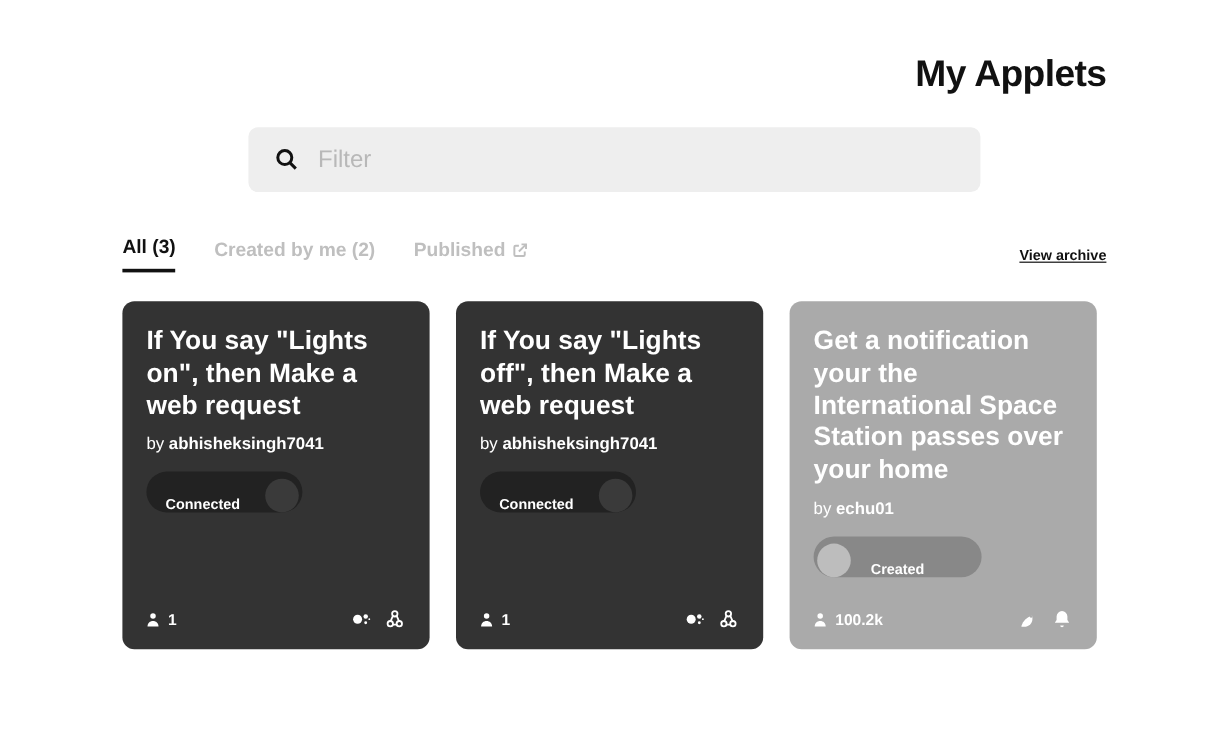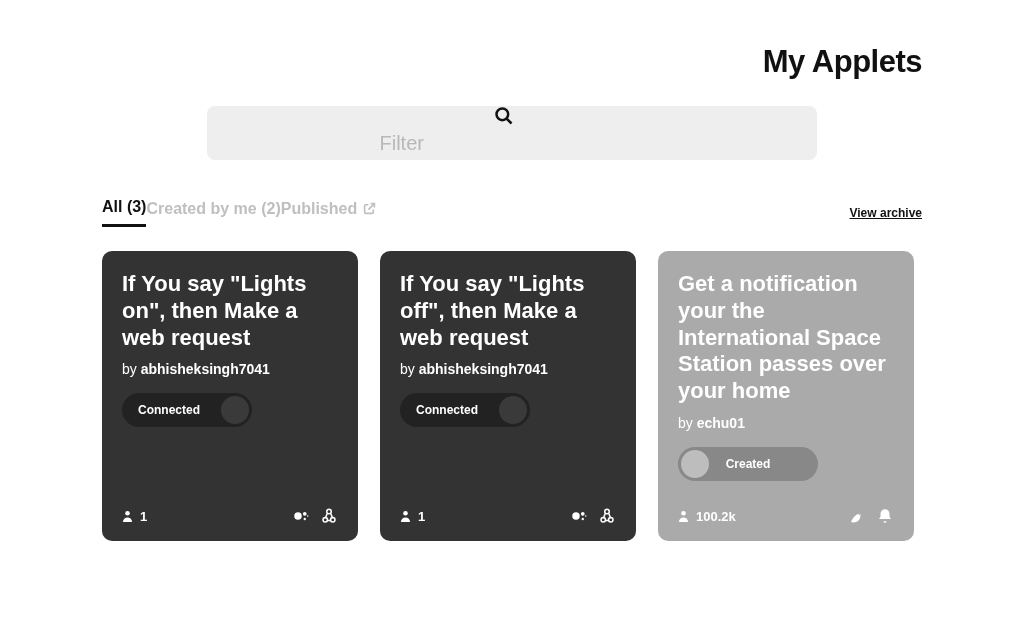--- a/index.html
+++ b/index.html
@@ -25,33 +25,32 @@
   }
   .search-wrap {
     width: 610px;
     margin: 0 auto 38px auto;
     background: #eeeeee;
     border-radius: 8px;
     height: 54px;
     display: flex;
     align-items: center;
     padding: 0 22px;
-    flex-direction: column;
   }
   .search-icon { width: 20px; height: 20px; margin-right: 16px; flex-shrink:0; }
   .search-input {
     border: none; background: transparent; outline: none;
     font-size: 20px; color: #555; flex:1;
   }
   .search-input::placeholder { color: #b8b8b8; }
   .tabs-row {
     display: flex; align-items: center; justify-content: space-between;
     margin-bottom: 24px;
   }
-  .tabs { display: flex; align-items:center; }
+  .tabs { display: flex; gap: 32px; align-items:center; }
   .tab {
     font-size: 16px; font-weight: 700; color: #bfbfbf;
     padding-bottom: 8px; cursor: pointer;
     display:flex; align-items:center; gap:6px;
   }
   .tab.active { color: #111; border-bottom: 3px solid #111; }
   .external-icon { width: 13px; height: 13px; }
   .archive-link {
     font-size: 12px; font-weight: 700; color: #111;
     text-decoration: underline; cursor:pointer;
@@ -66,21 +65,21 @@
   .card.dark { background: #333333; }
   .card.gray { background: #aaaaaa; }
   .card-title {
     font-size: 22px; font-weight: 800; line-height: 1.22;
     margin-bottom: 10px;
   }
   .card-author { font-size: 14px; font-weight:400; margin-bottom: 16px; }
   .card-author b { font-weight:700; }
   .toggle {
     width: 130px; height: 34px; border-radius: 18px;
-    display:flex; align-items:center; position:relative;
+    display:flex; align-items:flex-end; position:relative;
     cursor:pointer;
   }
   .toggle.connected { background: #222; }
   .toggle.connected .knob {
     position:absolute; right:3px; width:28px; height:28px;
     border-radius:50%; background:#3a3a3a;
   }
   .toggle.connected .tlabel {
     font-size:12px; font-weight:800; color:#fff; margin-left:16px;
   }

